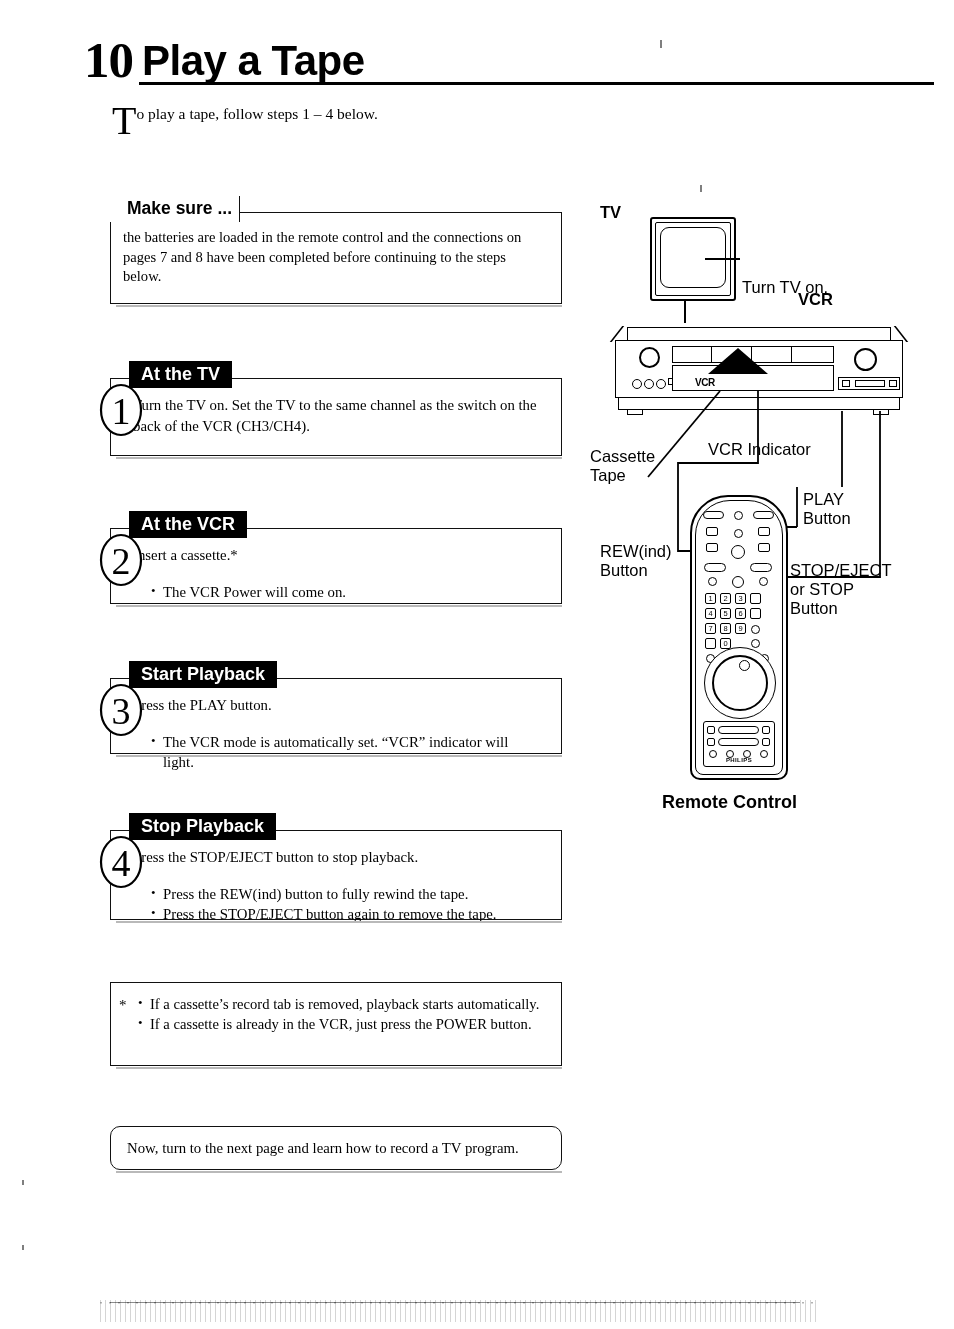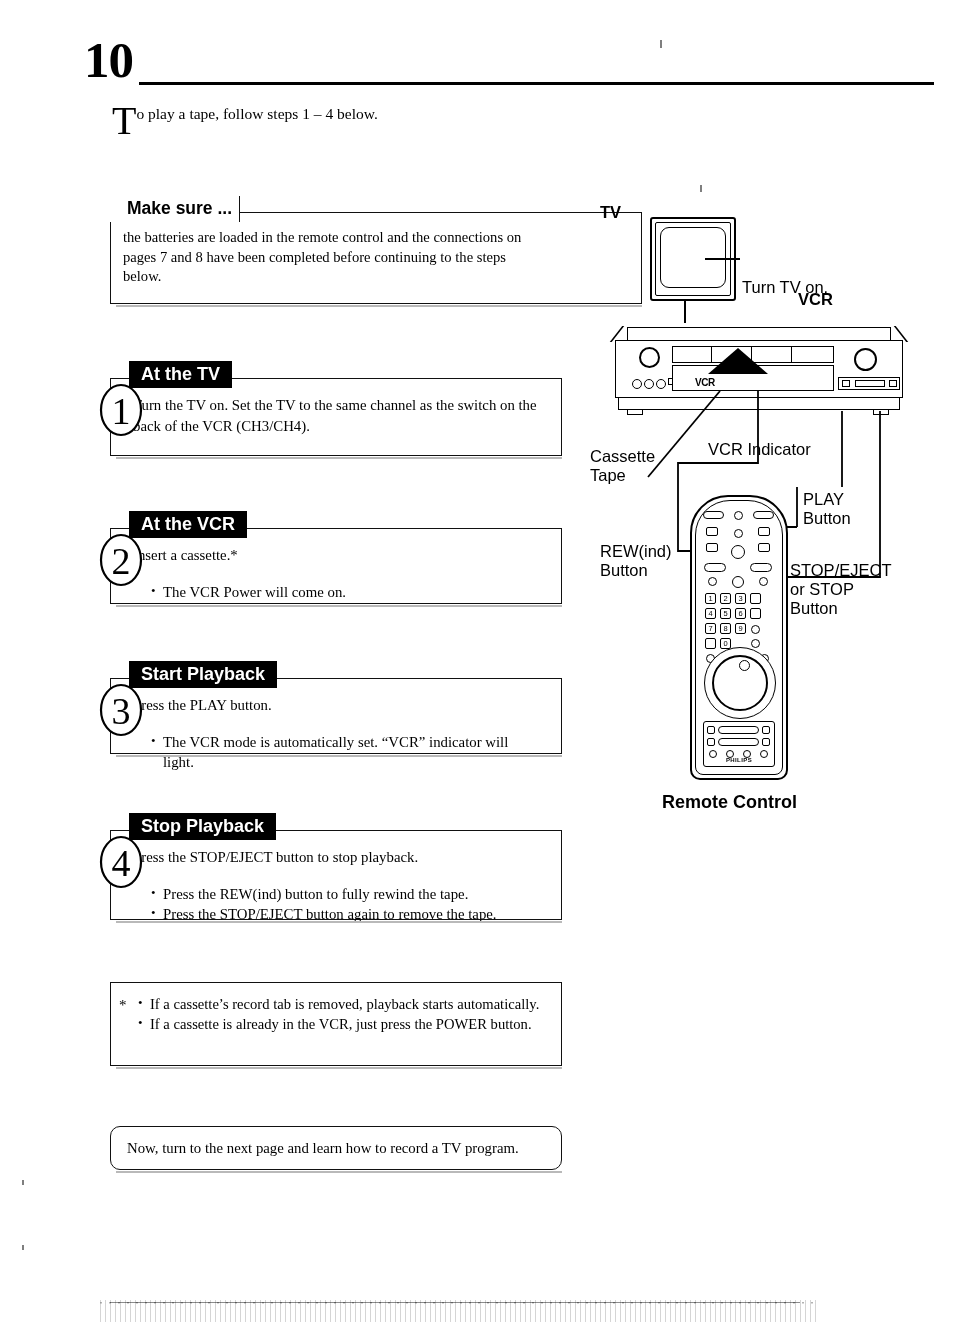--- a/index.html
+++ b/index.html
@@ -84,21 +84,21 @@
     bottom: -4px;
     width: calc(100% - 4px);
     height: 2px;
     background: #b9b9b9;
   }
 
   
   #makesure-box {
     left: 110px;
     top: 212px;
-    width: 532px;
+    width: 452px;
     height: 92px;
   }
   #makesure-tab {
     position: absolute;
     left: -2px;
     top: -17px;
     height: 26px;
     padding: 0 7px 0 18px;
     background: #fff;
     border-right: 1.6px solid #111;
@@ -535,20 +535,21 @@
     height: 1px;
     background: rgba(0,0,0,.45);
   }
   .edge-dot { position: absolute; width: 2px; height: 5px; background: rgba(0,0,0,.5); }
 </style>
 </head>
 <body>
 
 <div id="page-header">
   <div id="header-number">10</div>
+  <div id="header-title">Play a Tape</div>
   <div id="header-rule"></div>
 </div>
 
 <div id="intro">
   <span class="dropcap">T</span>
   <span>o play a tape, follow steps 1 – 4 below.</span>
 </div>
 
 <div class="box box-shadow" id="makesure-box">
   <div id="makesure-tab-l"></div>

